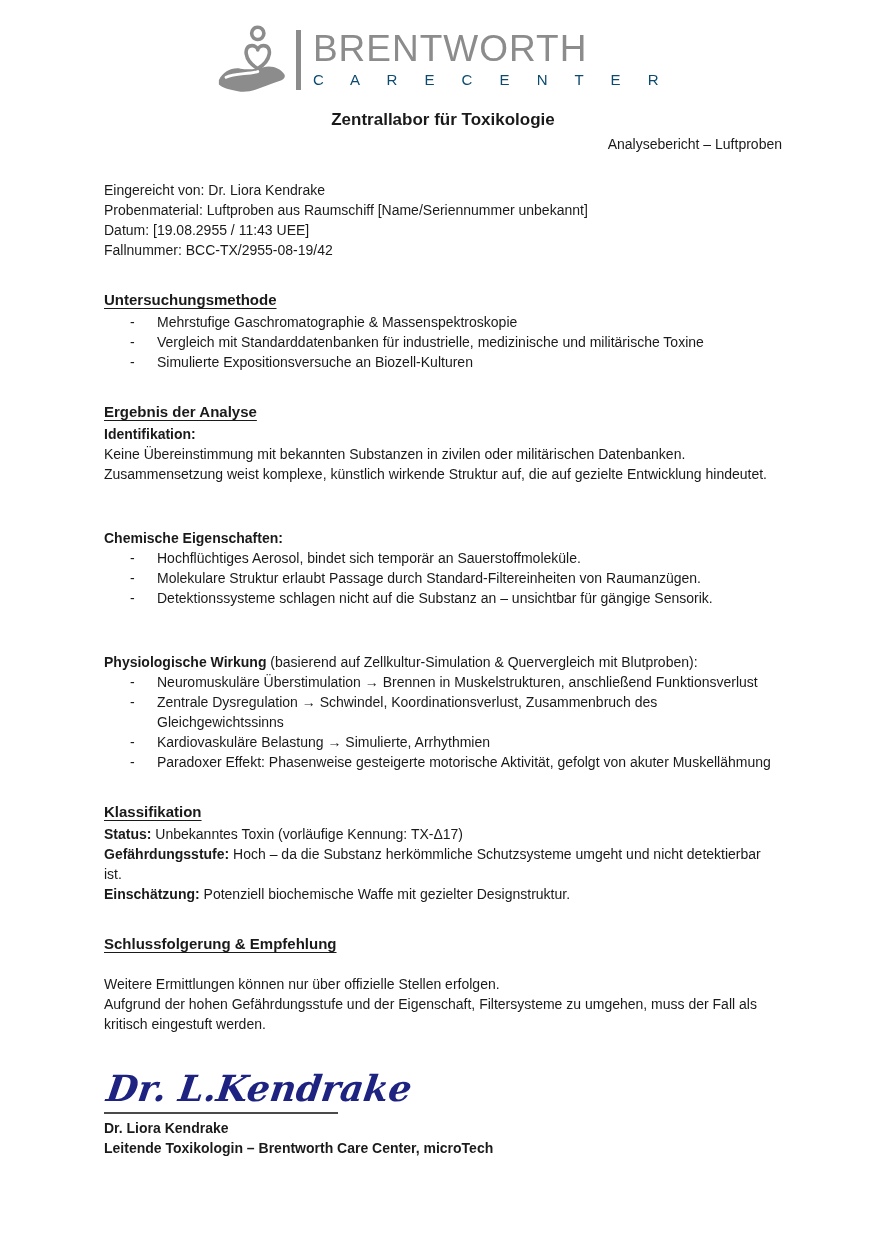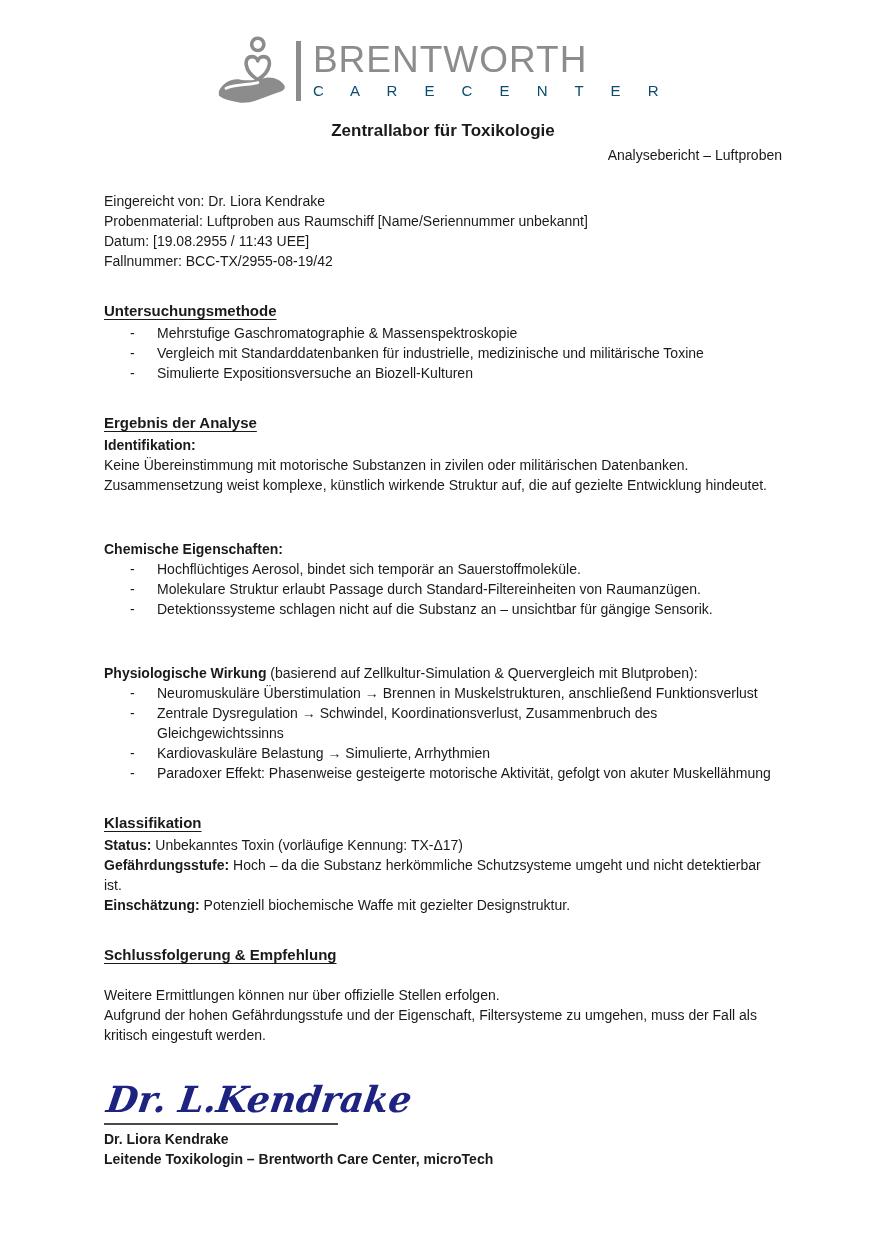--- a/index.html
+++ b/index.html
@@ -14,21 +14,20 @@
     line-height: 20px;
   }
   .page { padding: 24px 104px 0 104px; }
 
   
   .logo-row {
     display: flex;
     justify-content: center;
     align-items: center;
     margin-bottom: 12px;
-    margin-top: 11px;
   }
   .logo-icon { width: 72px; height: 72px; flex-shrink: 0; }
   .logo-bar { width: 5px; height: 60px; background: #8c8c8c; margin: 0 12px 0 8px; }
   .logo-text { display: flex; flex-direction: column; }
   .brand-name {
     font-size: 37px;
     line-height: 38px;
     color: #8c8c8c;
     letter-spacing: 1px;
     font-weight: 400;
@@ -138,21 +137,21 @@
         <span class="dash">-</span>
         <span class="btext">Simulierte Expositionsversuche an Biozell-Kulturen</span>
       </li>
     </ul>
   </div>
 
   <div>
     <div class="section-heading">Ergebnis der Analyse</div>
 
     <p class="sub-label" style="margin-top:2px;">Identifikation:</p>
-    <p class="body-text">Keine Übereinstimmung mit motorische Substanzen in zivilen oder militärischen Datenbanken. Zusammensetzung weist komplexe, künstlich wirkende Struktur auf, die auf gezielte Entwicklung hindeutet.</p>
+    <p class="body-text">Keine Übereinstimmung mit bekannten Substanzen in zivilen oder militärischen Datenbanken. Zusammensetzung weist komplexe, künstlich wirkende Struktur auf, die auf gezielte Entwicklung hindeutet.</p>
 
     <p class="sub-label">Chemische Eigenschaften:</p>
     <ul class="bullets">
       <li>
         <span class="dash">-</span>
         <span class="btext">Hochflüchtiges Aerosol, bindet sich temporär an Sauerstoffmoleküle.</span>
       </li>
       <li>
         <span class="dash">-</span>
         <span class="btext">Molekulare Struktur erlaubt Passage durch Standard-Filtereinheiten von Raumanzügen.</span>

